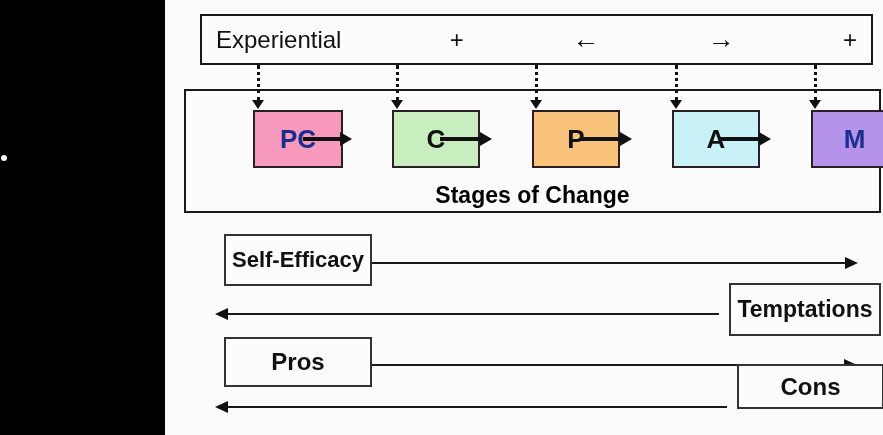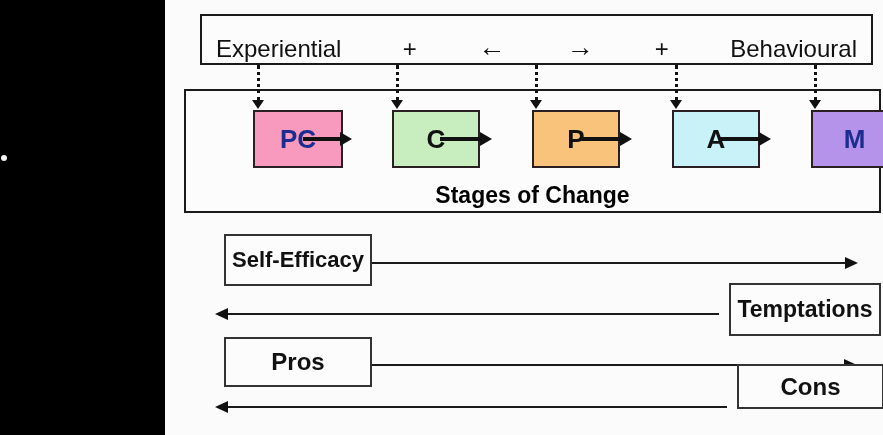--- a/index.html
+++ b/index.html
@@ -27,21 +27,21 @@
     background: #f5f5f5;
   }
   
   .processes-box {
     position: absolute;
     left: 200px; top: 14px;
     width: 673px; height: 51px;
     background: #fcfcfc;
     border: 2px solid #1a1a1a;
     display: flex;
-    align-items: flex-end;
+    align-items: center;
     justify-content: space-between;
     padding: 0 14px;
     font-size: 24px;
     color: #111;
     white-space: nowrap;
   }
   .processes-box .arrow-glyph { font-size: 27px; font-weight: bold; }
   .processes-box .bold-title { font-weight: bold; }
   
   .dotted-arrow {
@@ -168,21 +168,20 @@
   <div class="sidebar">
     <div class="dot"></div>
   </div>
 
   <div class="processes-box">
     <span>Experiential</span>
     <span>+</span>
     <span class="arrow-glyph">←</span>
     <span class="arrow-glyph">→</span>
     <span>+</span>
-    <span>Behavioural</span>
   </div>
 
   <div class="dotted-arrow" style="left:252px">
     <div class="dash"></div>
     <div class="head"></div>
   </div>
   <div class="dotted-arrow" style="left:391px">
     <div class="dash"></div>
     <div class="head"></div>
   </div>

